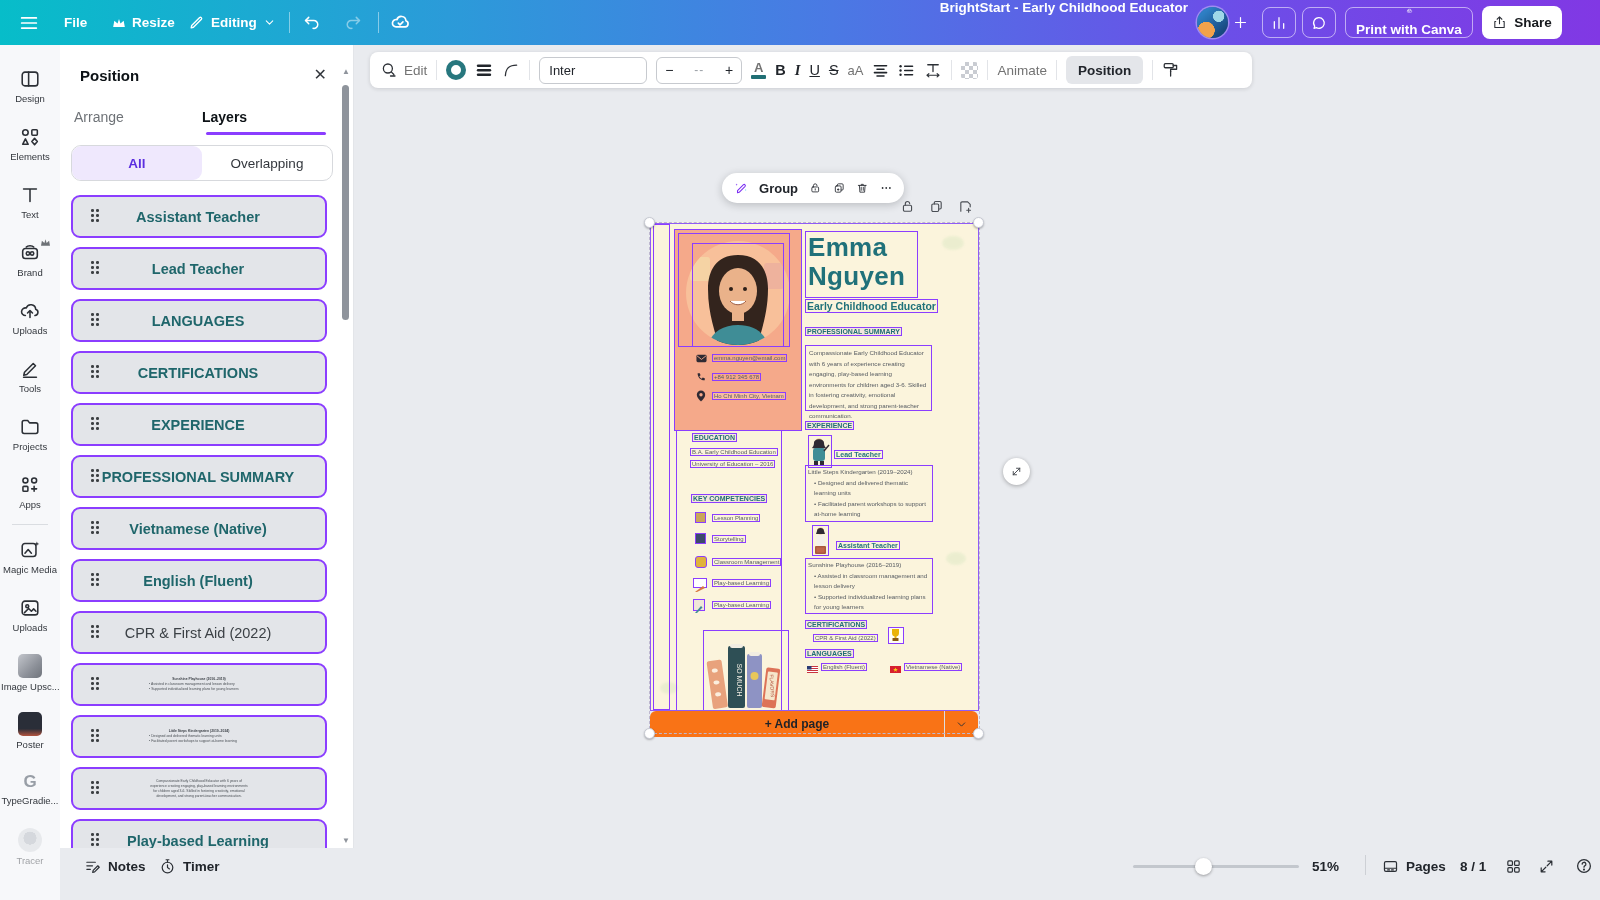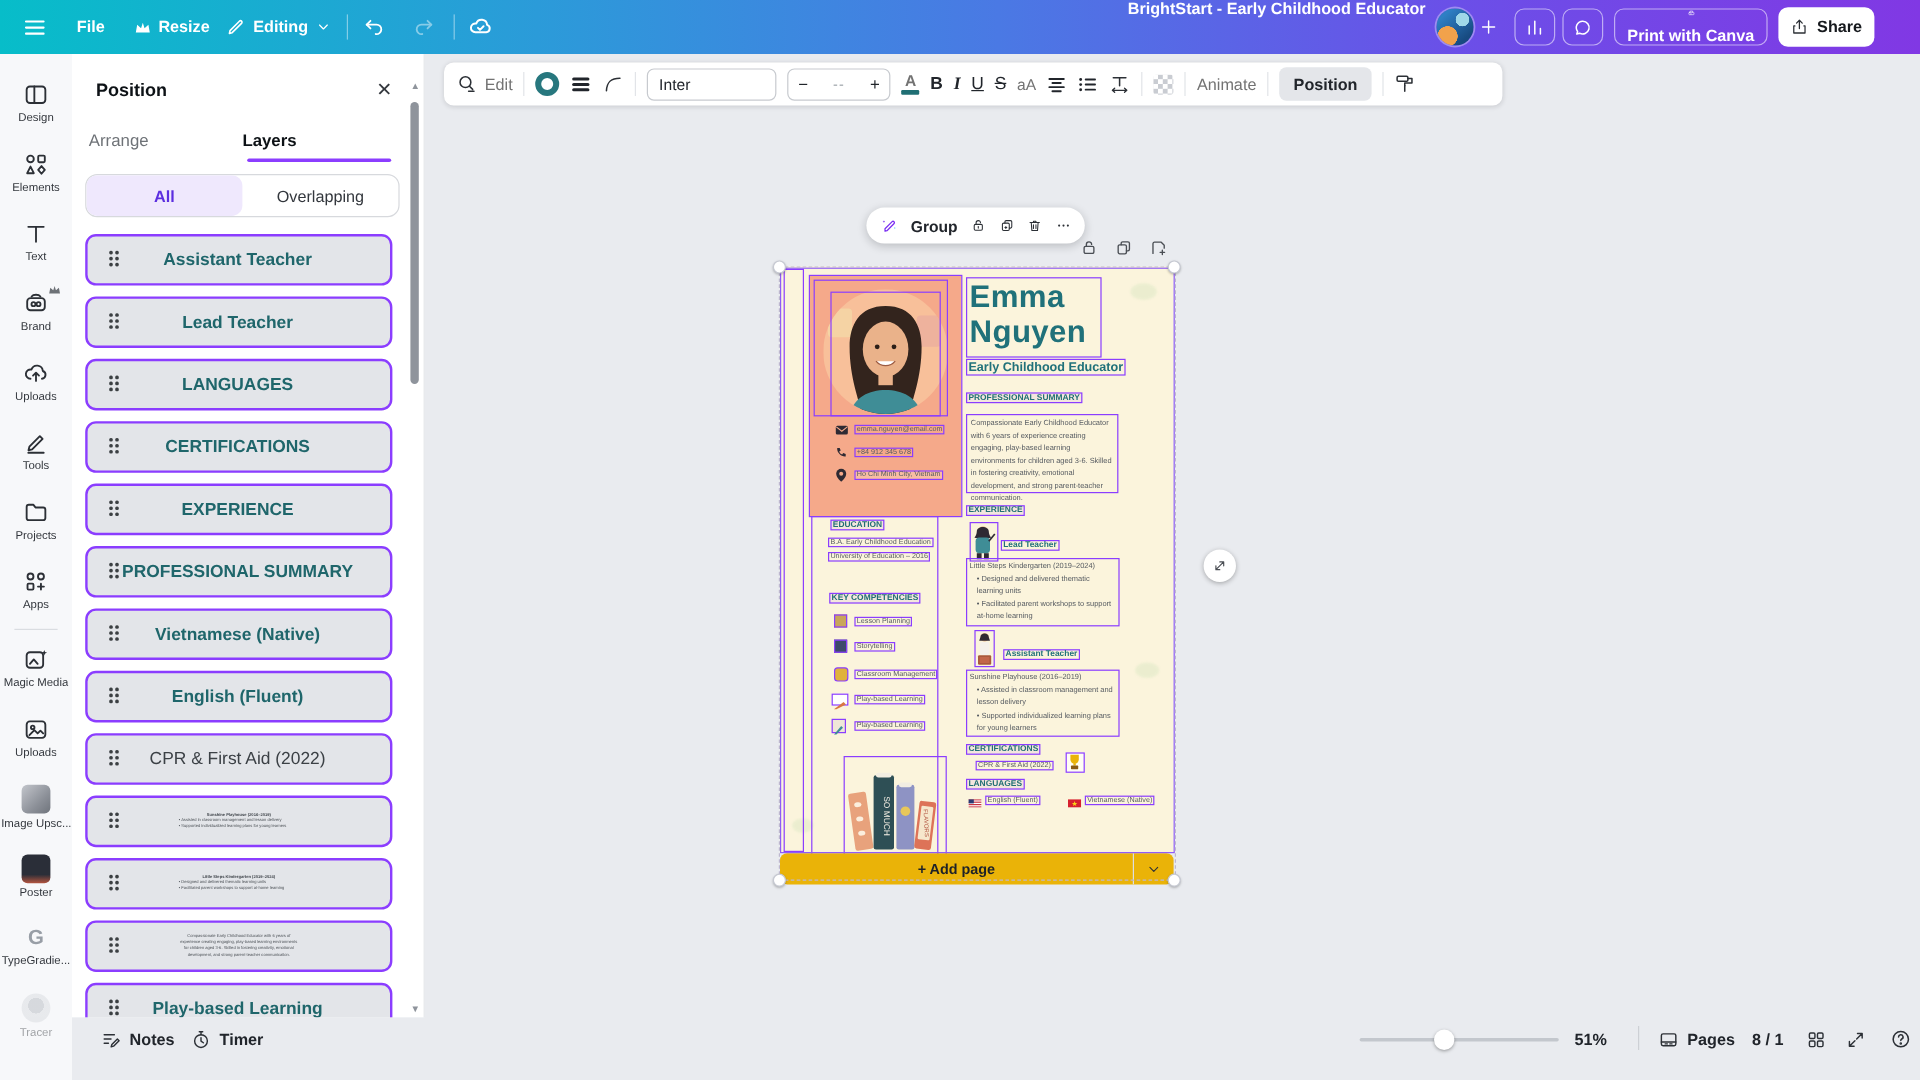--- a/index.html
+++ b/index.html
@@ -87,21 +87,21 @@
   
   .page{position:absolute;left:650px;top:222px;width:328px;height:489px;background:#fbf4dc;overflow:visible;z-index:10;}
   .pr{position:absolute;border:1px solid #8b3dff;}           
   .prt{position:absolute;border:1px solid #8b3dff;padding:0 1px;white-space:nowrap;}
   .rh{font-size:7px;font-weight:700;color:#206f74;background:rgba(139,61,255,.07);}
   .rt{font-size:6px;color:#565b61;}
   .name{font-size:26px;line-height:29px;font-weight:700;color:#20717a;letter-spacing:.3px;}
   .role{font-size:10.5px;font-weight:700;color:#20717a;}
   .body6{font-size:6.2px;line-height:10.5px;color:#565b61;}
   .jobrole{font-size:7px;font-weight:700;color:#20717a;}
-  .addpage{position:absolute;left:650px;top:711px;width:328px;height:26px;background:#eab308;border-radius:6px;display:flex;align-items:center;z-index:20;}
+  .addpage{position:absolute;left:650px;top:711px;width:328px;height:26px;background:#f97316;border-radius:6px;display:flex;align-items:center;z-index:20;}
   .addpage .lab{flex:1;text-align:center;font-size:12px;font-weight:700;color:#1e2228;cursor:pointer;}
   .addpage .chev{width:34px;height:100%;border-left:1px solid #dcdee2;display:flex;align-items:center;justify-content:center;cursor:pointer;}
   .leaf{position:absolute;border-radius:50%;background:#dce8c4;opacity:.5;filter:blur(1px);}
 
   
   .bottombar{position:absolute;left:60px;top:848px;width:1540px;height:52px;background:#e9ebef;}
   .bb-item{position:absolute;top:8px;height:20px;display:flex;align-items:center;gap:7px;font-size:13.5px;font-weight:700;color:#21252b;cursor:pointer;}
   .slider-track{position:absolute;left:1073px;top:17px;width:166px;height:3px;background:#c3c7cd;border-radius:2px;cursor:pointer;}
   .slider-thumb{position:absolute;left:-9px;top:-7px;width:17px;height:17px;border-radius:50%;background:#fff;box-shadow:0 1px 3px rgba(0,0,0,.35);}
   .bb-div{position:absolute;left:1305px;top:7px;width:1px;height:20px;background:#cdd0d5;}

